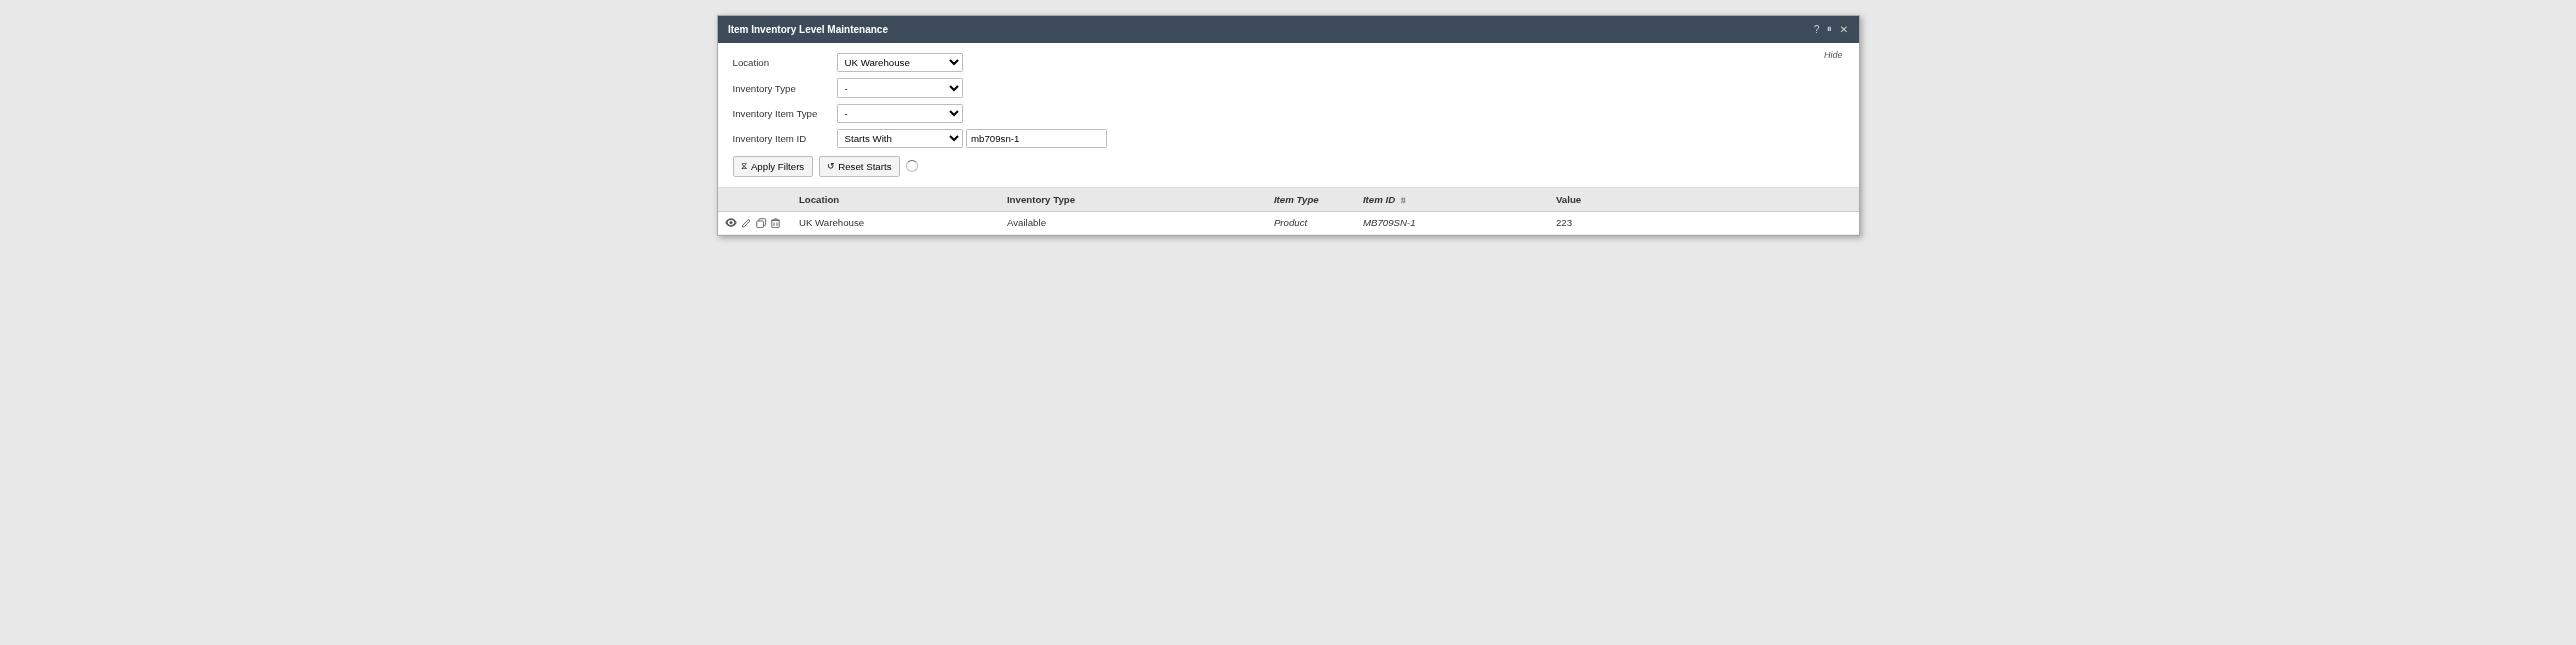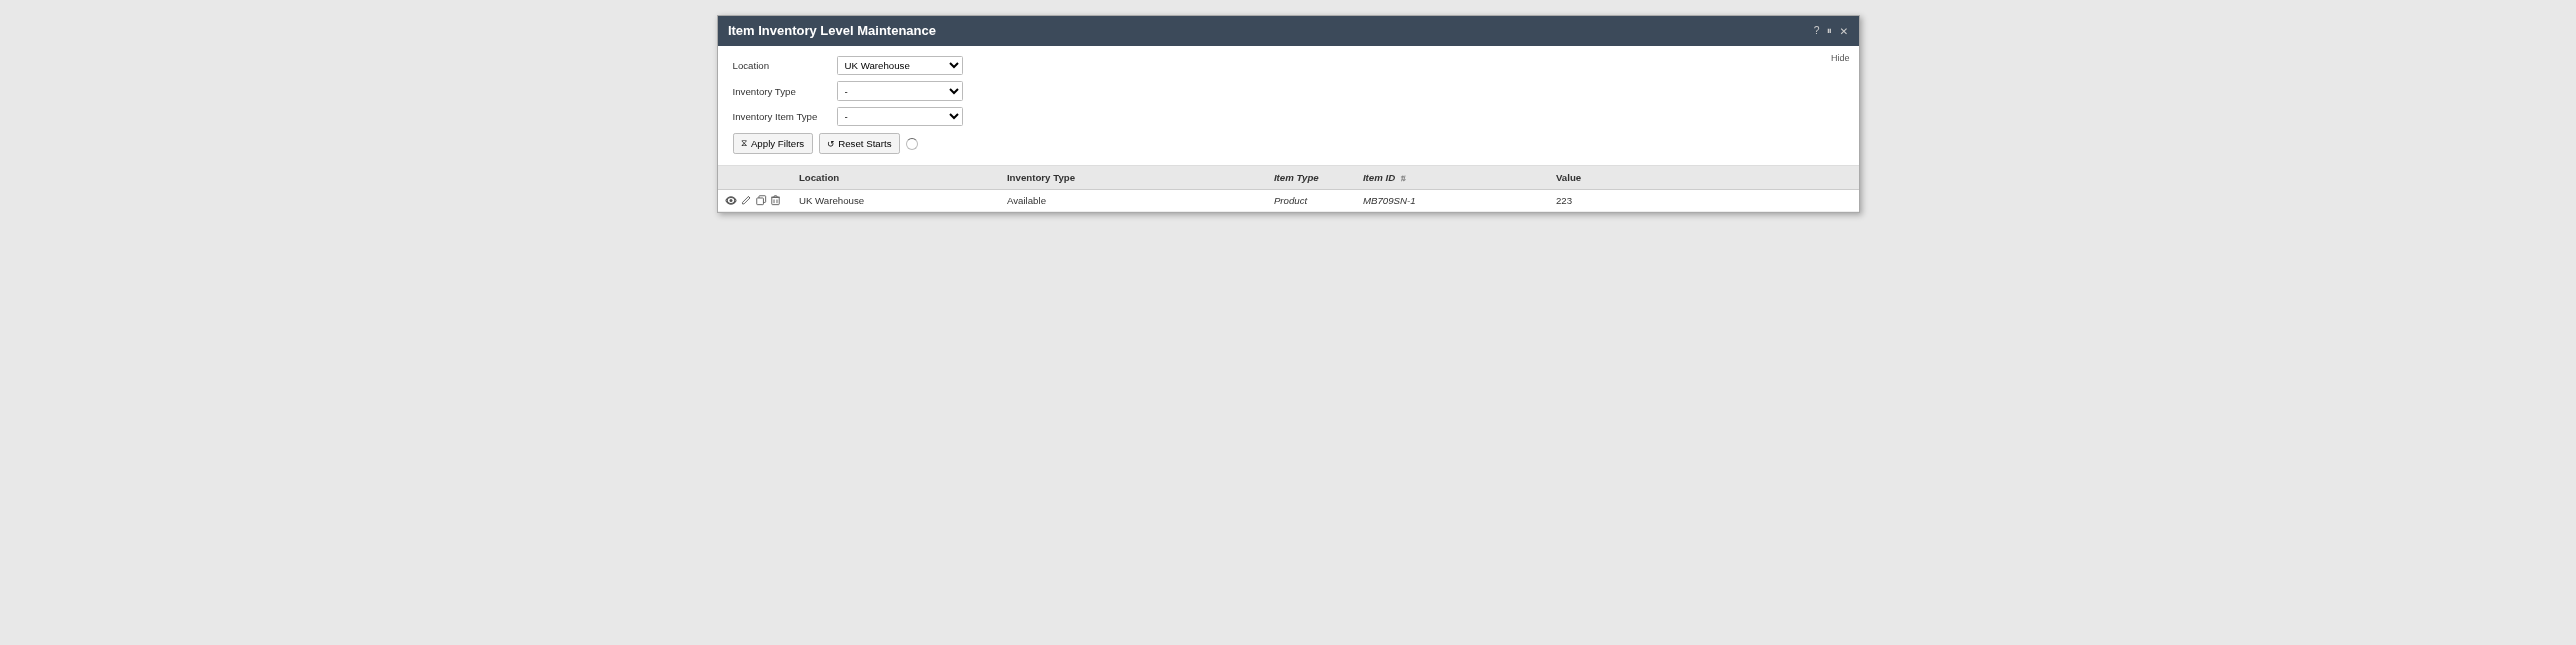--- a/index.html
+++ b/index.html
@@ -21,21 +21,21 @@
     }
     .titlebar {
       background: #3c4a5a;
       color: #fff;
       padding: 7.4px 10.4px;
       display: flex;
       align-items: center;
       justify-content: space-between;
     }
     .titlebar-title {
-      font-size: 13px;
+      font-size: 10px;
       font-weight: bold;
     }
     .titlebar-controls {
       display: flex;
       gap: 7.4px;
       align-items: center;
     }
     .titlebar-controls span {
       color: #ccc;
       font-size: 10.4px;
@@ -43,26 +43,27 @@
     }
     .filter-panel {
       background: #fff;
       padding: 10.4px 15px;
       border-bottom: 0.7px solid #ddd;
       position: relative;
     }
     .hide-btn {
       position: absolute;
       top: 7.4px;
-      right: 9px;
+      right: 16px;
       font-size: 9px;
       color: #555;
       cursor: pointer;
       background: none;
       border: none;
+      font-style: italic;
     }
     .filter-row {
       display: flex;
       align-items: center;
       margin-bottom: 6px;
     }
     .filter-label {
       width: 104px;
       font-size: 9.7px;
       color: #333;
@@ -213,20 +214,30 @@
     <div class="filter-row">
       <label class="filter-label">Inventory Item Type</label>
       <select class="filter-select">
         <option>-</option>
         <option>Product</option>
         <option>Component</option>
         <option>Assembly</option>
       </select>
     </div>
 
+    <div class="filter-row">
+      <label class="filter-label">Inventory Item ID</label>
+      <select class="filter-select">
+        <option>Starts With</option>
+        <option>Contains</option>
+        <option>Equals</option>
+        <option>Ends With</option>
+      </select>
+      <input class="filter-input" type="text" value="mb709sn-1" style="">
+    </div>
 
     <div class="filter-actions">
       <button class="btn">
         <span class="btn-icon">⧖</span>
         <span>Apply Filters</span>
       </button>
       <button class="btn">
         <span class="btn-icon">↺</span>
         <span>Reset Starts</span>
       </button>

